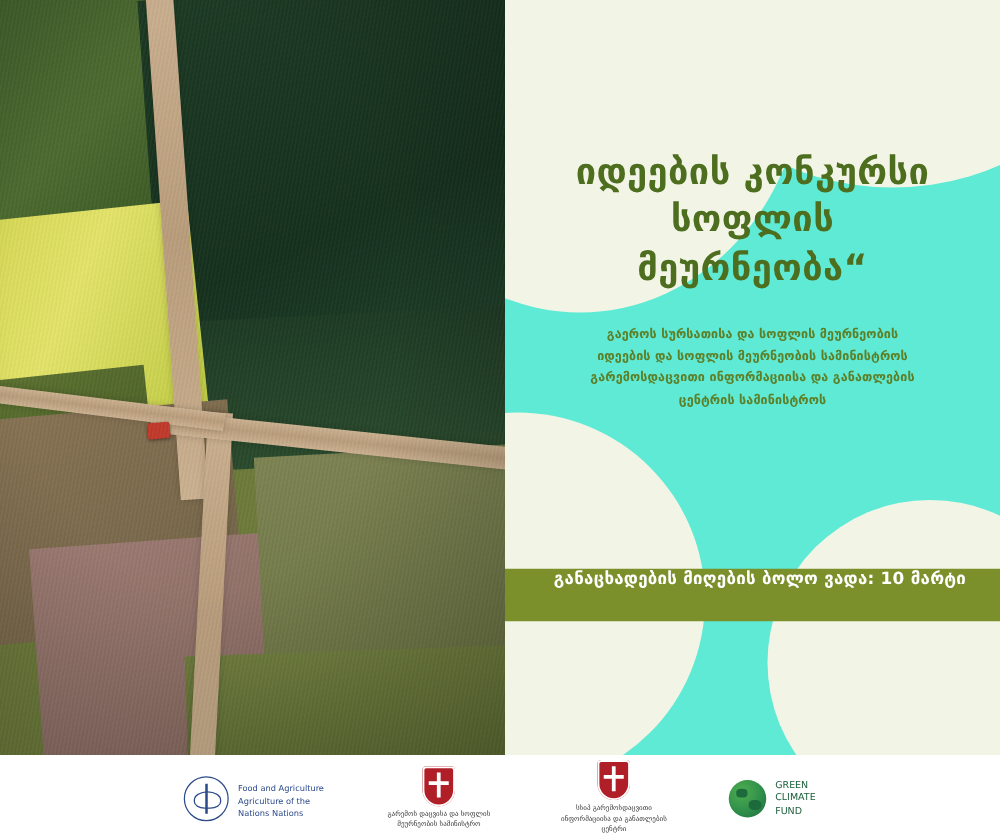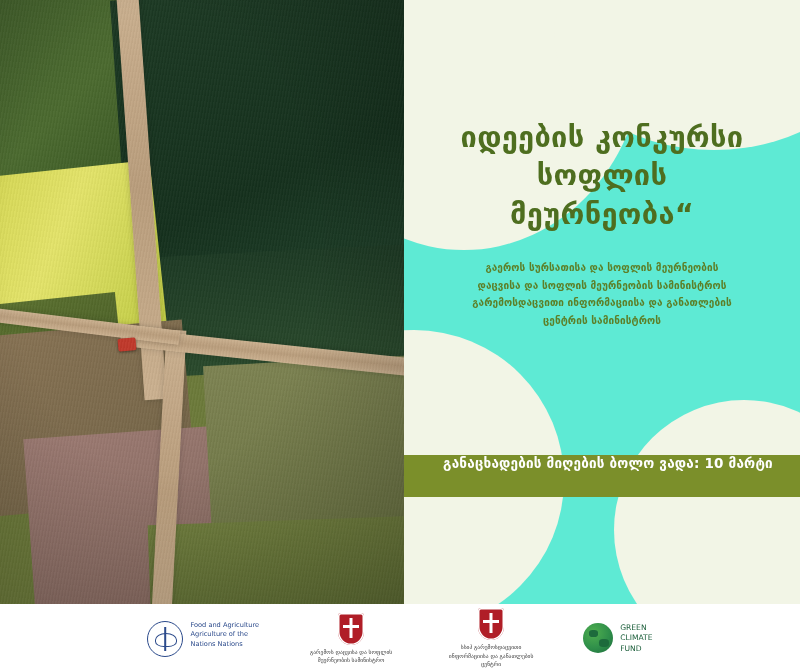--- a/index.html
+++ b/index.html
@@ -193,21 +193,21 @@
     left: 0; top: 604px;
     width: 800px; height: 67px;
     background: #ffffff;
     display: flex;
     align-items: center;
     justify-content: center;
     gap: 44px;
     padding-top: 2px;
     box-sizing: border-box;
   }
-  .logo { display: flex; align-items: flex-start; gap: 7px; }
+  .logo { display: flex; align-items: flex-end; gap: 7px; }
   .logo-text { font-size: 6.6px; color: #2b4a8b; line-height: 1.5; }
   .logo-text.gcf { color: #1b5e3a; font-weight: normal; font-size: 7.6px; line-height: 1.35; }
 
   .fao-mark {
     width: 34px; height: 34px;
     border: 1.6px solid #2b4a8b;
     border-radius: 50%;
     position: relative;
   }
   .fao-mark::before {
@@ -316,21 +316,21 @@
 
     <div class="panel-inner">
       <div class="title">
         <div>იდეების კონკურსი</div>
         <div>სოფლის</div>
         <div>მეურნეობა“</div>
       </div>
 
       <div class="subtitle">
         <div>გაეროს სურსათისა და სოფლის მეურნეობის</div>
-        <div>დაცვისა და სოფლის მეურნეობის სამინისტროს</div>
+        <div>იდეების და სოფლის მეურნეობის სამინისტროს</div>
         <div>გარემოსდაცვითი ინფორმაციისა და განათლების</div>
         <div>ცენტრის სამინისტროს</div>
       </div>
     </div>
   </div>
 
   <div class="deadline-bar">
     <span>განაცხადების მიღების ბოლო ვადა: 10 მარტი</span>
   </div>
 

